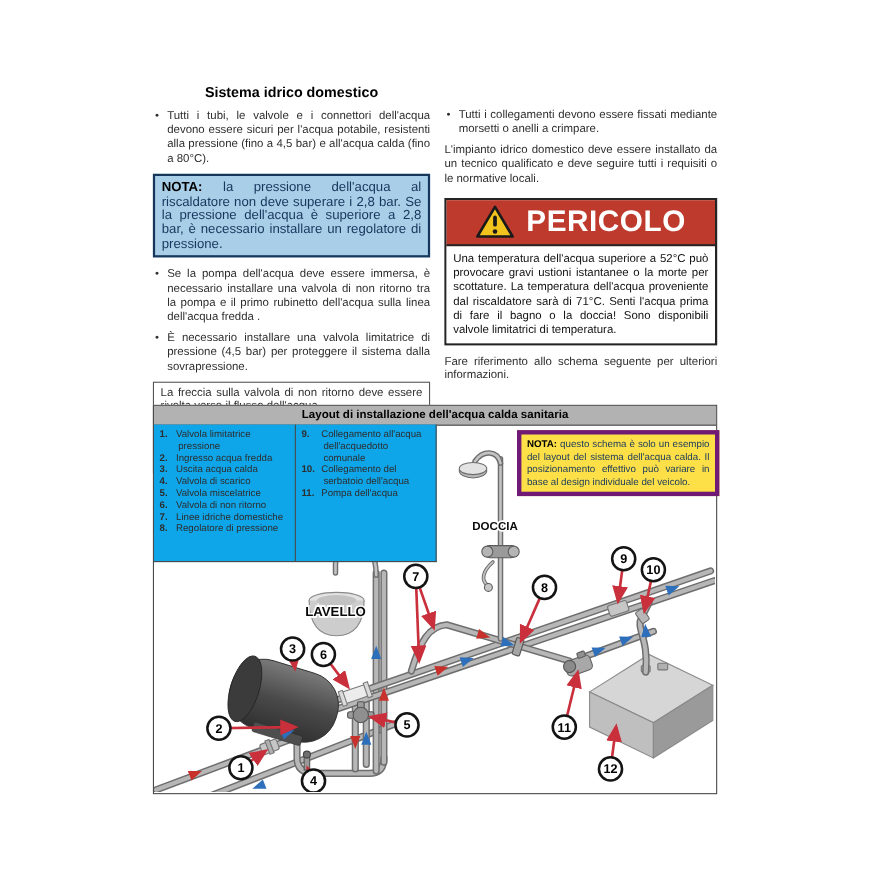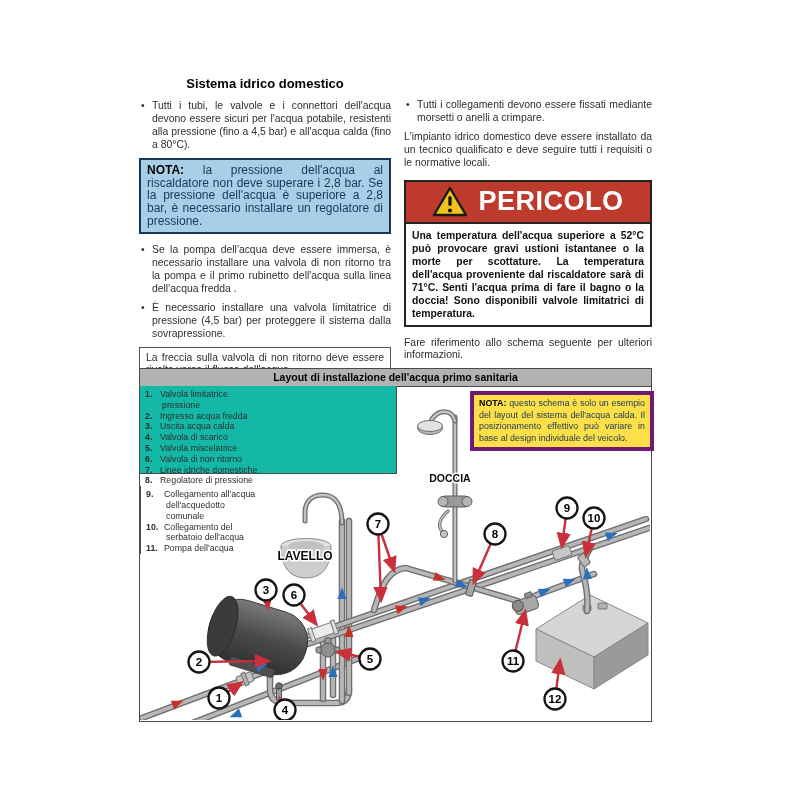--- a/index.html
+++ b/index.html
@@ -13,28 +13,28 @@
   .para{margin:0 0 8px 0;font-size:10.4px;line-height:12.9px;text-align:justify;}
   .nota-box{border:2px solid #16365c;background:#a9cee7;color:#17365d;
             padding:4px 6px;margin:3px 0 10px 0;font-size:12px;line-height:12.9px;text-align:justify;}
   .nota-box b{color:#000;}
   .valve-note{border:1.5px solid #555;padding:4px 6px 5px 6px;margin-top:3px;}
   .valve-note .vtext{font-size:10.4px;line-height:12.9px;text-align:justify;margin:0 0 4px 0;}
   .danger{border:2px solid #242424;margin:10px 0 10px 0;}
   .danger-header{background:#bd3a2d;border-bottom:2px solid #242424;height:40px;
                  display:flex;align-items:center;justify-content:center;gap:10px;}
   .danger-title{color:#fff;font-size:27px;font-weight:700;letter-spacing:.5px;}
-  .danger-body{background:#fff;padding:5px 6px;font-size:10.4px;line-height:13px;font-weight:700;color:#111;text-align:justify;}
+  .danger-body{background:#fff;padding:5px 6px;font-size:10.4px;line-height:13px;font-weight:400;color:#111;text-align:justify;}
   .diagram-box{position:absolute;left:139px;top:368px;width:513px;height:354px;
                border:1.5px solid #4a4a4a;background:#fff;box-sizing:border-box;}
   .diagram-header{height:17px;line-height:17px;background:#b2b2b2;border-bottom:1.5px solid #4a4a4a;
                   text-align:center;font-size:10.5px;font-weight:700;color:#000;}
-  .legend{position:absolute;left:0;top:17px;width:257px;height:88px;background:#14b8a6;
+  .legend{position:absolute;left:0;top:17px;width:257px;height:125px;background:#0ea5e9;
           border-right:1.5px solid #4a4a4a;border-bottom:1.5px solid #4a4a4a;box-sizing:border-box;
-          display:flex;z-index:3;flex-direction:column;}
+          display:flex;z-index:3;}
   .legend ul{list-style:none;margin:0;padding:3px 2px 0 5px;font-size:8.8px;line-height:10.8px;}
   .legend .lcol1{width:128px;box-sizing:border-box;}
   .legend .lcol2{width:127px;border-left:1.5px solid #4a4a4a;box-sizing:border-box;}
   .legend li{padding-left:17px;text-indent:-17px;}
   .legend .lcol2 li{padding-left:20px;text-indent:-20px;}
   .legend b{display:inline-block;width:15px;text-indent:0;}
   .legend .lcol2 b{width:18px;}
   .nota-small{position:absolute;left:330px;top:22px;width:166px;z-index:3;
               border:4px solid #701a75;background:#fde047;color:#17365d;
               padding:3px 5px;font-size:8.9px;line-height:11.5px;text-align:justify;}
@@ -93,21 +93,21 @@
         </svg>
         <span class="danger-title">PERICOLO</span>
       </div>
       <div class="danger-body">Una temperatura dell'acqua superiore a 52°C può provocare gravi ustioni istantanee o la morte per scottature. La temperatura dell'acqua proveniente dal riscaldatore sarà di 71°C. Senti l'acqua prima di fare il bagno o la doccia! Sono disponibili valvole limitatrici di temperatura.</div>
     </div>
 
     <p class="para">Fare riferimento allo schema seguente per ulteriori informazioni.</p>
   </div>
 
   <div class="diagram-box">
-    <div class="diagram-header">Layout di installazione dell'acqua primo sanitaria</div>
+    <div class="diagram-header">Layout di installazione dell'acqua calda sanitaria</div>
 
     <svg class="scene" width="510" height="334" viewBox="0 0 510 334" style="top:17px;">
       <defs>
         <linearGradient id="gb" x1="0" y1="0" x2="0" y2="1">
           <stop offset="0" stop-color="#7a7a7a"></stop>
             <stop offset="0.5" stop-color="#4a4a4a"></stop>
             <stop offset="1" stop-color="#303030"></stop>
         </linearGradient>
         <path id="arr" d="M6,0 L-6,4.6 L-6,-4.6 Z"></path>
         <marker id="mh" markerWidth="9" markerHeight="9" refX="5.5" refY="3" orient="auto">

